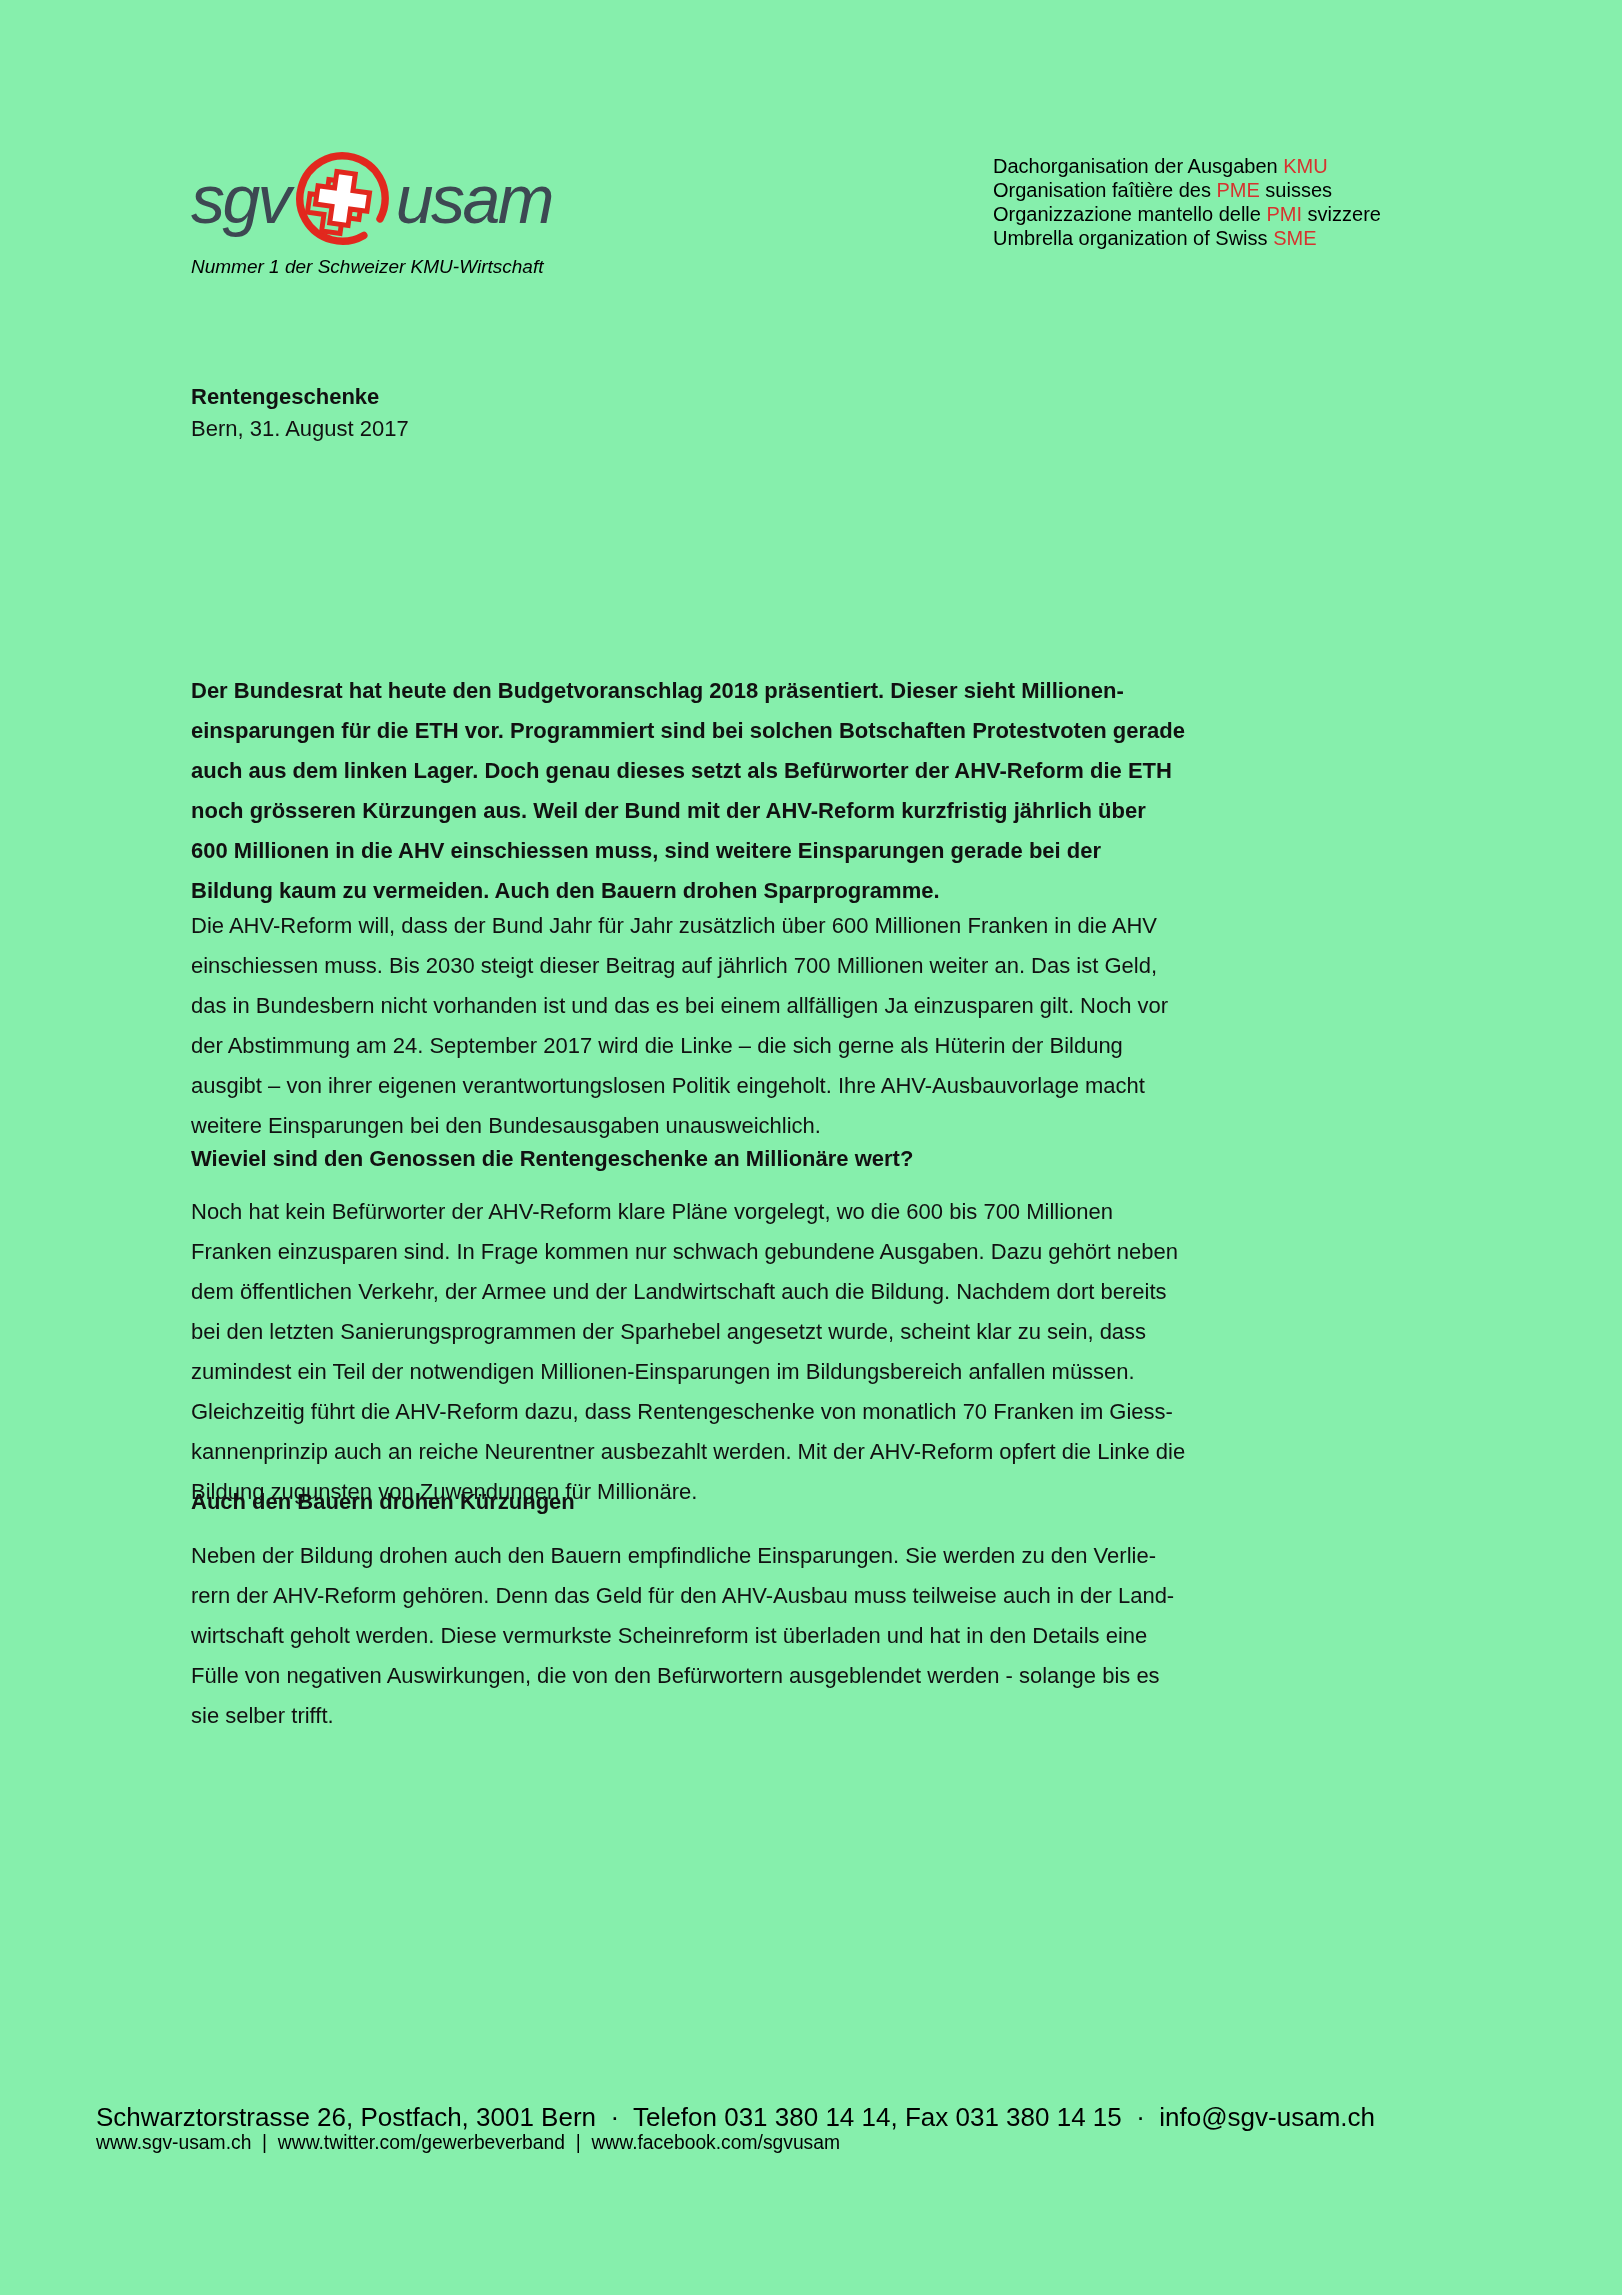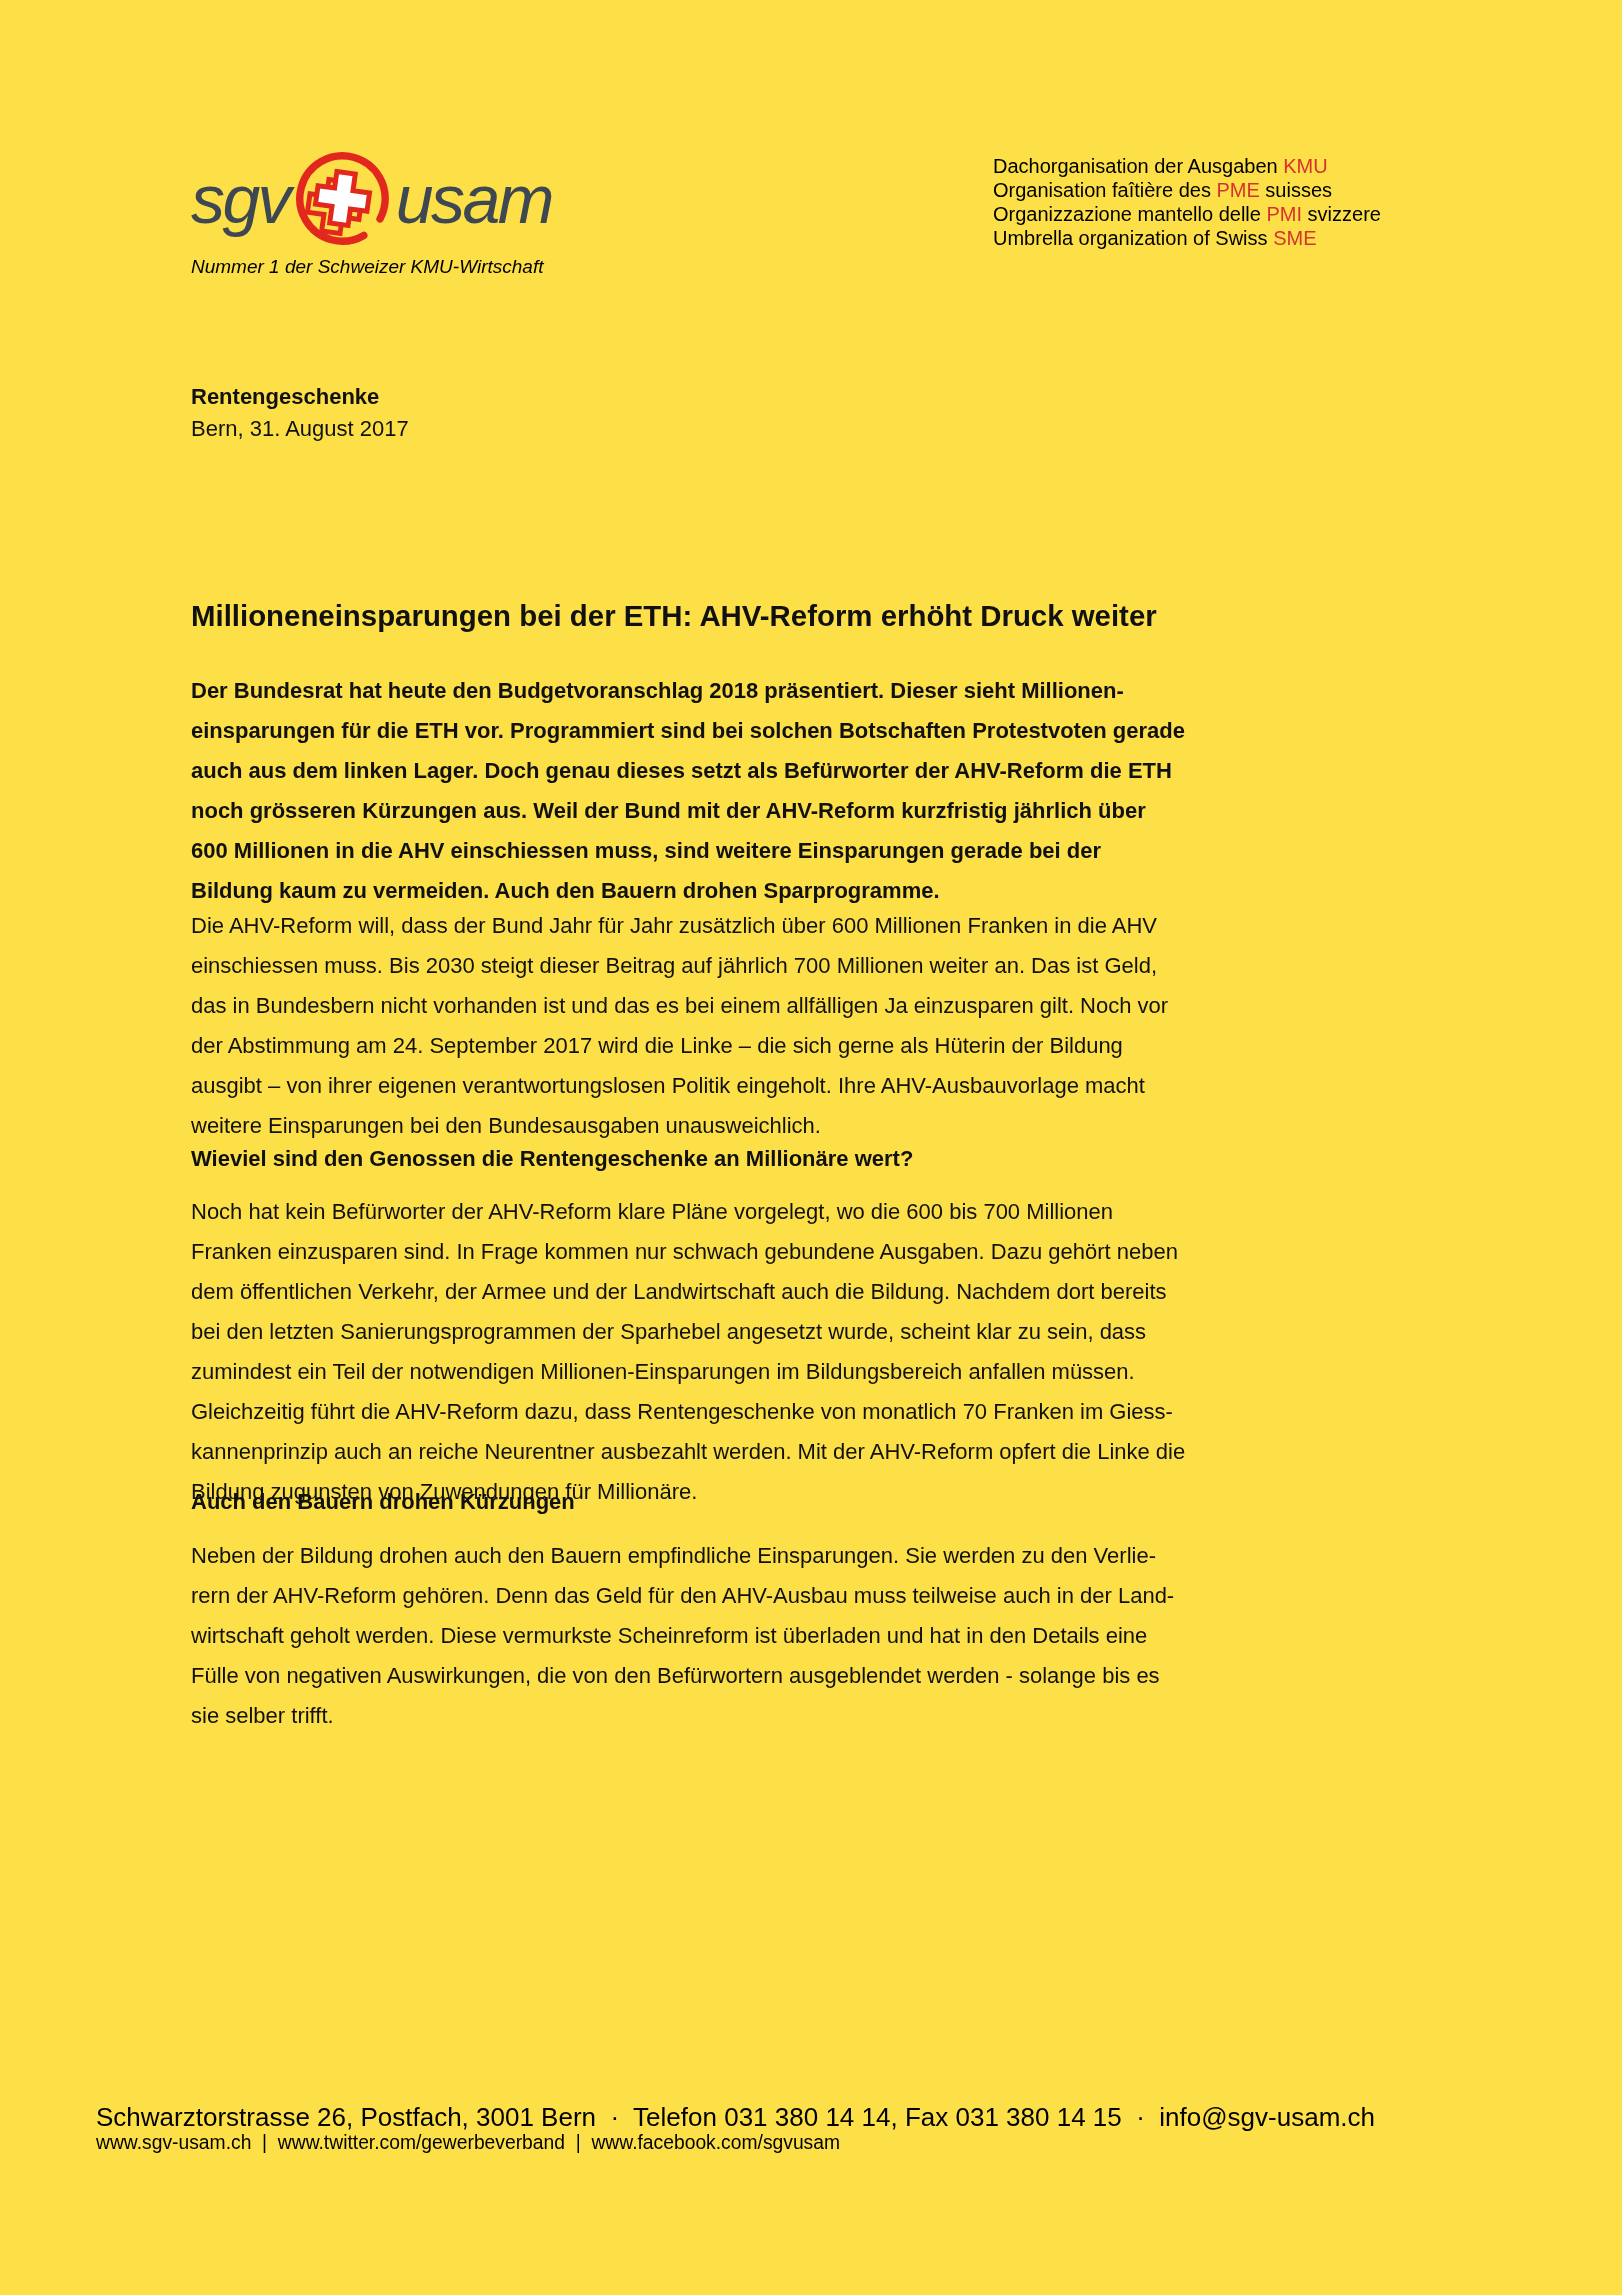--- a/index.html
+++ b/index.html
@@ -2,21 +2,21 @@
 <html style="font-size:10.5px"><head>
 <meta charset="utf-8">
 <style>
   * { margin: 0; padding: 0; box-sizing: border-box; }
   html, body { background: #888; }
   .page {
     position: relative;
     width: 1622px;
     height: 2295px;
     margin: 0 auto;
-    background: #fde047;
+    background: #86efac;
     overflow: hidden;
     font-family: "Liberation Sans", sans-serif;
     color: #111111;
   }
 
   
   .logo-block { position: absolute; left: 191px; top: 149px; }
   .logo-row {
     display: flex; align-items: center;
     font-style: italic; font-weight: normal;
@@ -101,21 +101,20 @@
     <div class="org-line"><span>Organisation faîtière des </span><span class="org-abbr">PME</span><span> suisses</span></div>
     <div class="org-line"><span>Organizzazione mantello delle </span><span class="org-abbr">PMI</span><span> svizzere</span></div>
     <div class="org-line"><span>Umbrella organization of Swiss </span><span class="org-abbr">SME</span><span></span></div>
   </div>
 
   <div class="meta">
     <div class="meta-kind">Rentengeschenke</div>
     <div class="meta-date">Bern, 31. August 2017</div>
   </div>
 
-  <h1 class="headline">Millioneneinsparungen bei der ETH: AHV-Reform erhöht Druck weiter</h1>
 
   <p class="para lead">Der Bundesrat hat heute den Budgetvoranschlag 2018 präsentiert. Dieser sieht Millionen-
 einsparungen für die ETH vor. Programmiert sind bei solchen Botschaften Protestvoten gerade
 auch aus dem linken Lager. Doch genau dieses setzt als Befürworter der AHV-Reform die ETH
 noch grösseren Kürzungen aus. Weil der Bund mit der AHV-Reform kurzfristig jährlich über
 600 Millionen in die AHV einschiessen muss, sind weitere Einsparungen gerade bei der
 Bildung kaum zu vermeiden. Auch den Bauern drohen Sparprogramme.</p>
 
   <p class="para p2">Die AHV-Reform will, dass der Bund Jahr für Jahr zusätzlich über 600 Millionen Franken in die AHV
 einschiessen muss. Bis 2030 steigt dieser Beitrag auf jährlich 700 Millionen weiter an. Das ist Geld,

